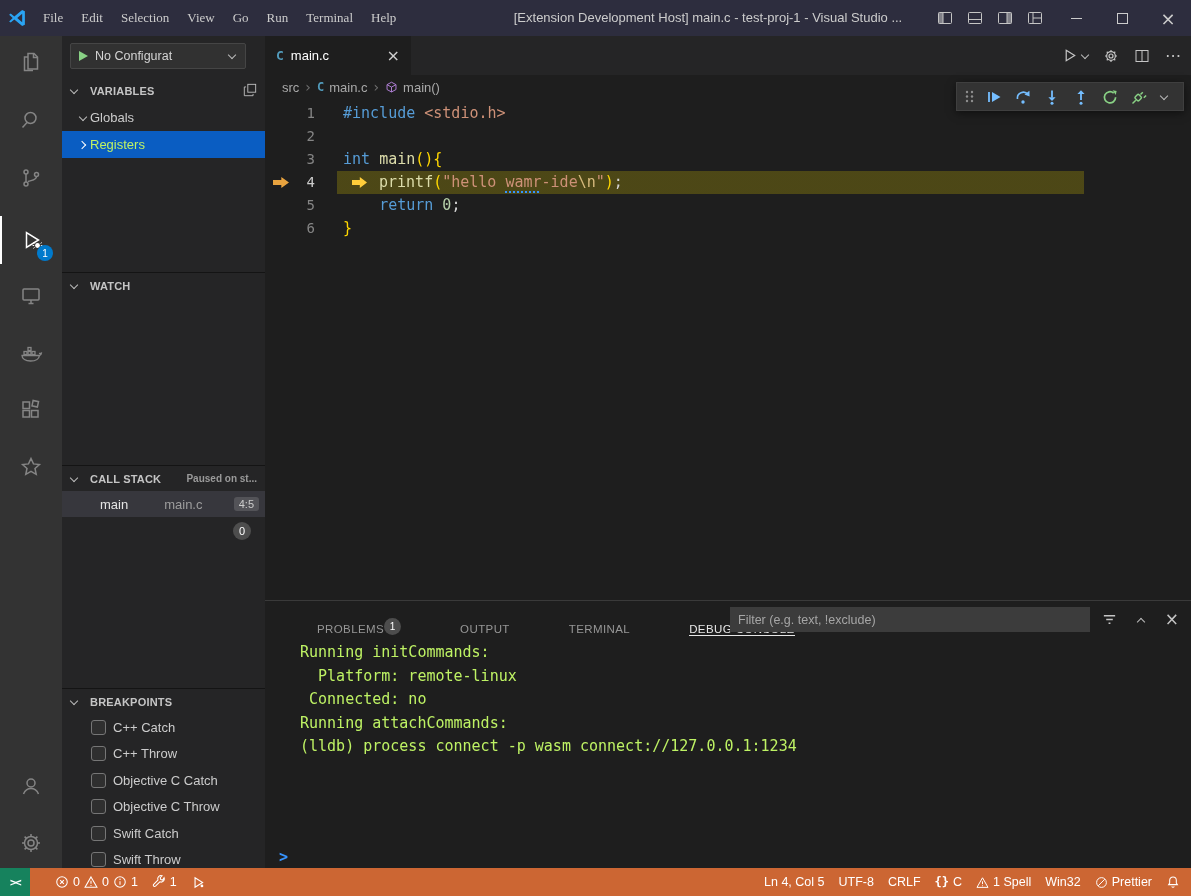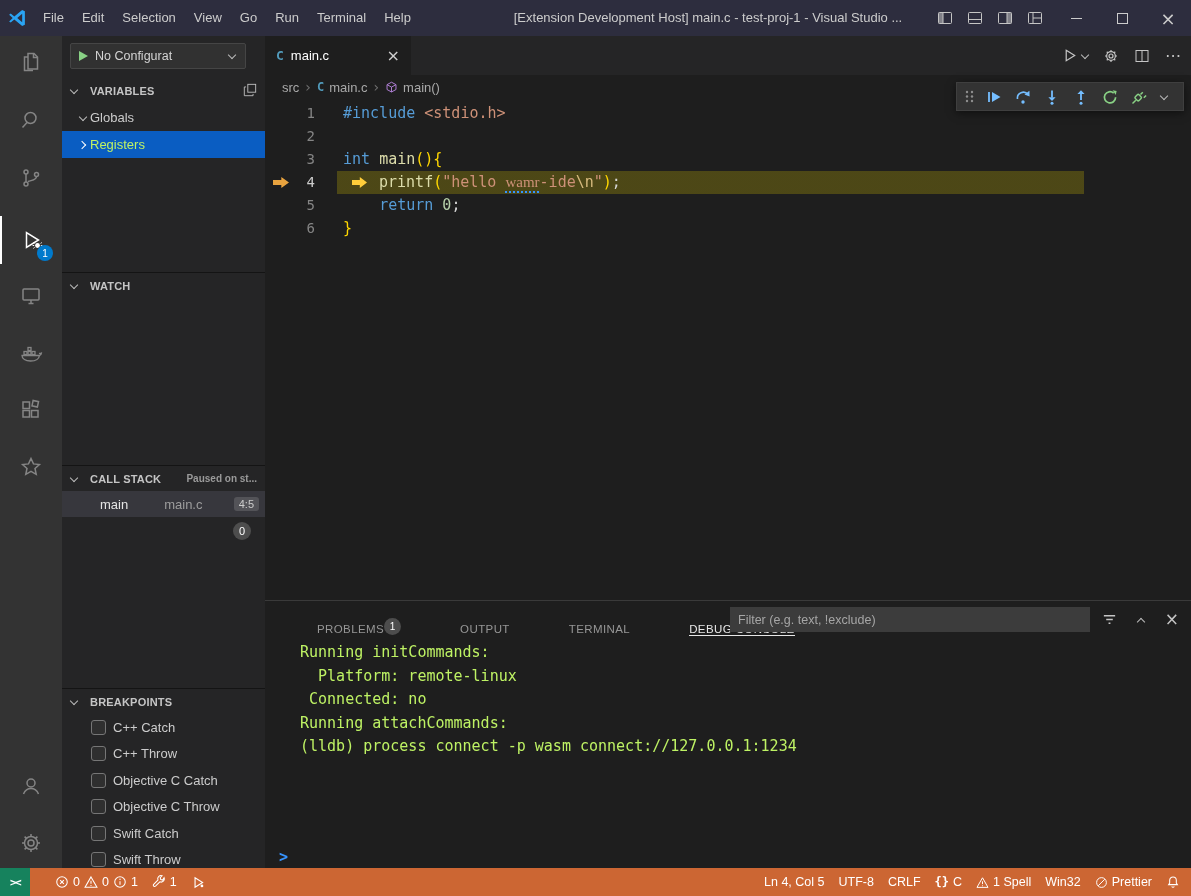--- a/index.html
+++ b/index.html
@@ -5,21 +5,21 @@
   * { margin:0; padding:0; box-sizing:border-box; }
   html,body { background:#101010; }
   #app { position:relative; width:1191px; height:896px; background:#1e1e1e; overflow:hidden;
          font-family:"Liberation Sans", sans-serif; color:#cccccc; }
   .uni { font-family:"DejaVu Sans","Liberation Sans",sans-serif; }
   svg { display:block; }
 
   
   .titlebar { position:absolute; top:0; left:0; right:0; height:36px; background:#2d2d3e; display:flex; align-items:center; }
   .logo { width:34px; display:flex; justify-content:center; }
-  .menubar { display:flex; height:36px; }
+  .menubar { display:flex; height:36px;font-family:Liberation Serif, serif; }
   .menu-item { padding:0 9px; line-height:36px; font-size:13px; color:#cccccc; cursor:default; }
   .window-title { position:absolute; left:480px; right:255px; text-align:center; line-height:36px;
                   font-size:13px; color:#cccccc; white-space:nowrap; overflow:hidden; }
   .tb-layout-actions { position:absolute; right:148px; top:0; height:36px; display:flex; align-items:center; gap:14px; }
   .win-controls { position:absolute; right:0; top:0; height:36px; display:flex; }
   .win-btn { width:46px; height:36px; display:flex; align-items:center; justify-content:center; color:#cccccc; font-size:15px; }
   .min-glyph { width:11px; height:1px; background:#cccccc; }
 
   
   .activitybar { position:absolute; top:36px; left:0; width:62px; bottom:28px; background:#333333; }
@@ -76,21 +76,21 @@
   .glyph { width:32px; position:relative; flex:none; }
   .ip-arrow { position:absolute; left:8px; top:6px; width:16px; height:11px; background:#e8a33f;
               clip-path:polygon(0 28%,52% 28%,52% 0,100% 50%,52% 100%,52% 72%,0 72%); }
   .lnum { width:18px; text-align:right; color:#858585; font-size:14px; flex:none; }
   .code-line.current .lnum { color:#cccccc; }
   .ctext { margin-left:28px; white-space:pre; color:#d4d4d4; }
   .inline-arrow { display:inline-block; width:15px; height:11px; margin:0 12px 0 9px; background:#ffcd3a; vertical-align:-1px;
                   clip-path:polygon(0 28%,52% 28%,52% 0,100% 50%,52% 100%,52% 72%,0 72%); }
   .tk-kw { color:#569cd6; } .tk-fn { color:#dcdcaa; } .tk-str { color:#ce9178; } .tk-esc { color:#d7ba7d; }
   .tk-num { color:#b5cea8; } .tk-plain { color:#d4d4d4; } .tk-brk { color:#ffd700; }
-  .tk-spell { text-decoration:underline dotted #3794ff 2px; text-underline-offset:4px;font-family:Liberation Serif, serif; }
+  .tk-spell { text-decoration:underline dotted #3794ff 2px; text-underline-offset:4px; }
 
   
   .debug-toolbar { position:absolute; left:956px; top:82px; width:228px; height:29px; background:#333333; border:1px solid #3f3f3f;
                    box-shadow:0 2px 8px rgba(0,0,0,0.5); display:flex; align-items:center; padding:0 5px; gap:7px; z-index:6; }
   .dt-btn { width:22px; height:22px; display:flex; align-items:center; justify-content:center; }
 
   
   .panel { position:absolute; top:600px; left:265px; right:0; height:268px; background:#1e1e1e; border-top:1px solid #3a3a3a; }
   .panel-tabs { position:absolute; top:0; left:0; height:36px; display:flex; align-items:center; padding-left:20px; }
   .ptab { display:flex; align-items:flex-end; gap:0; margin-right:27px; height:34px; font-size:11.5px; letter-spacing:0.4px;

